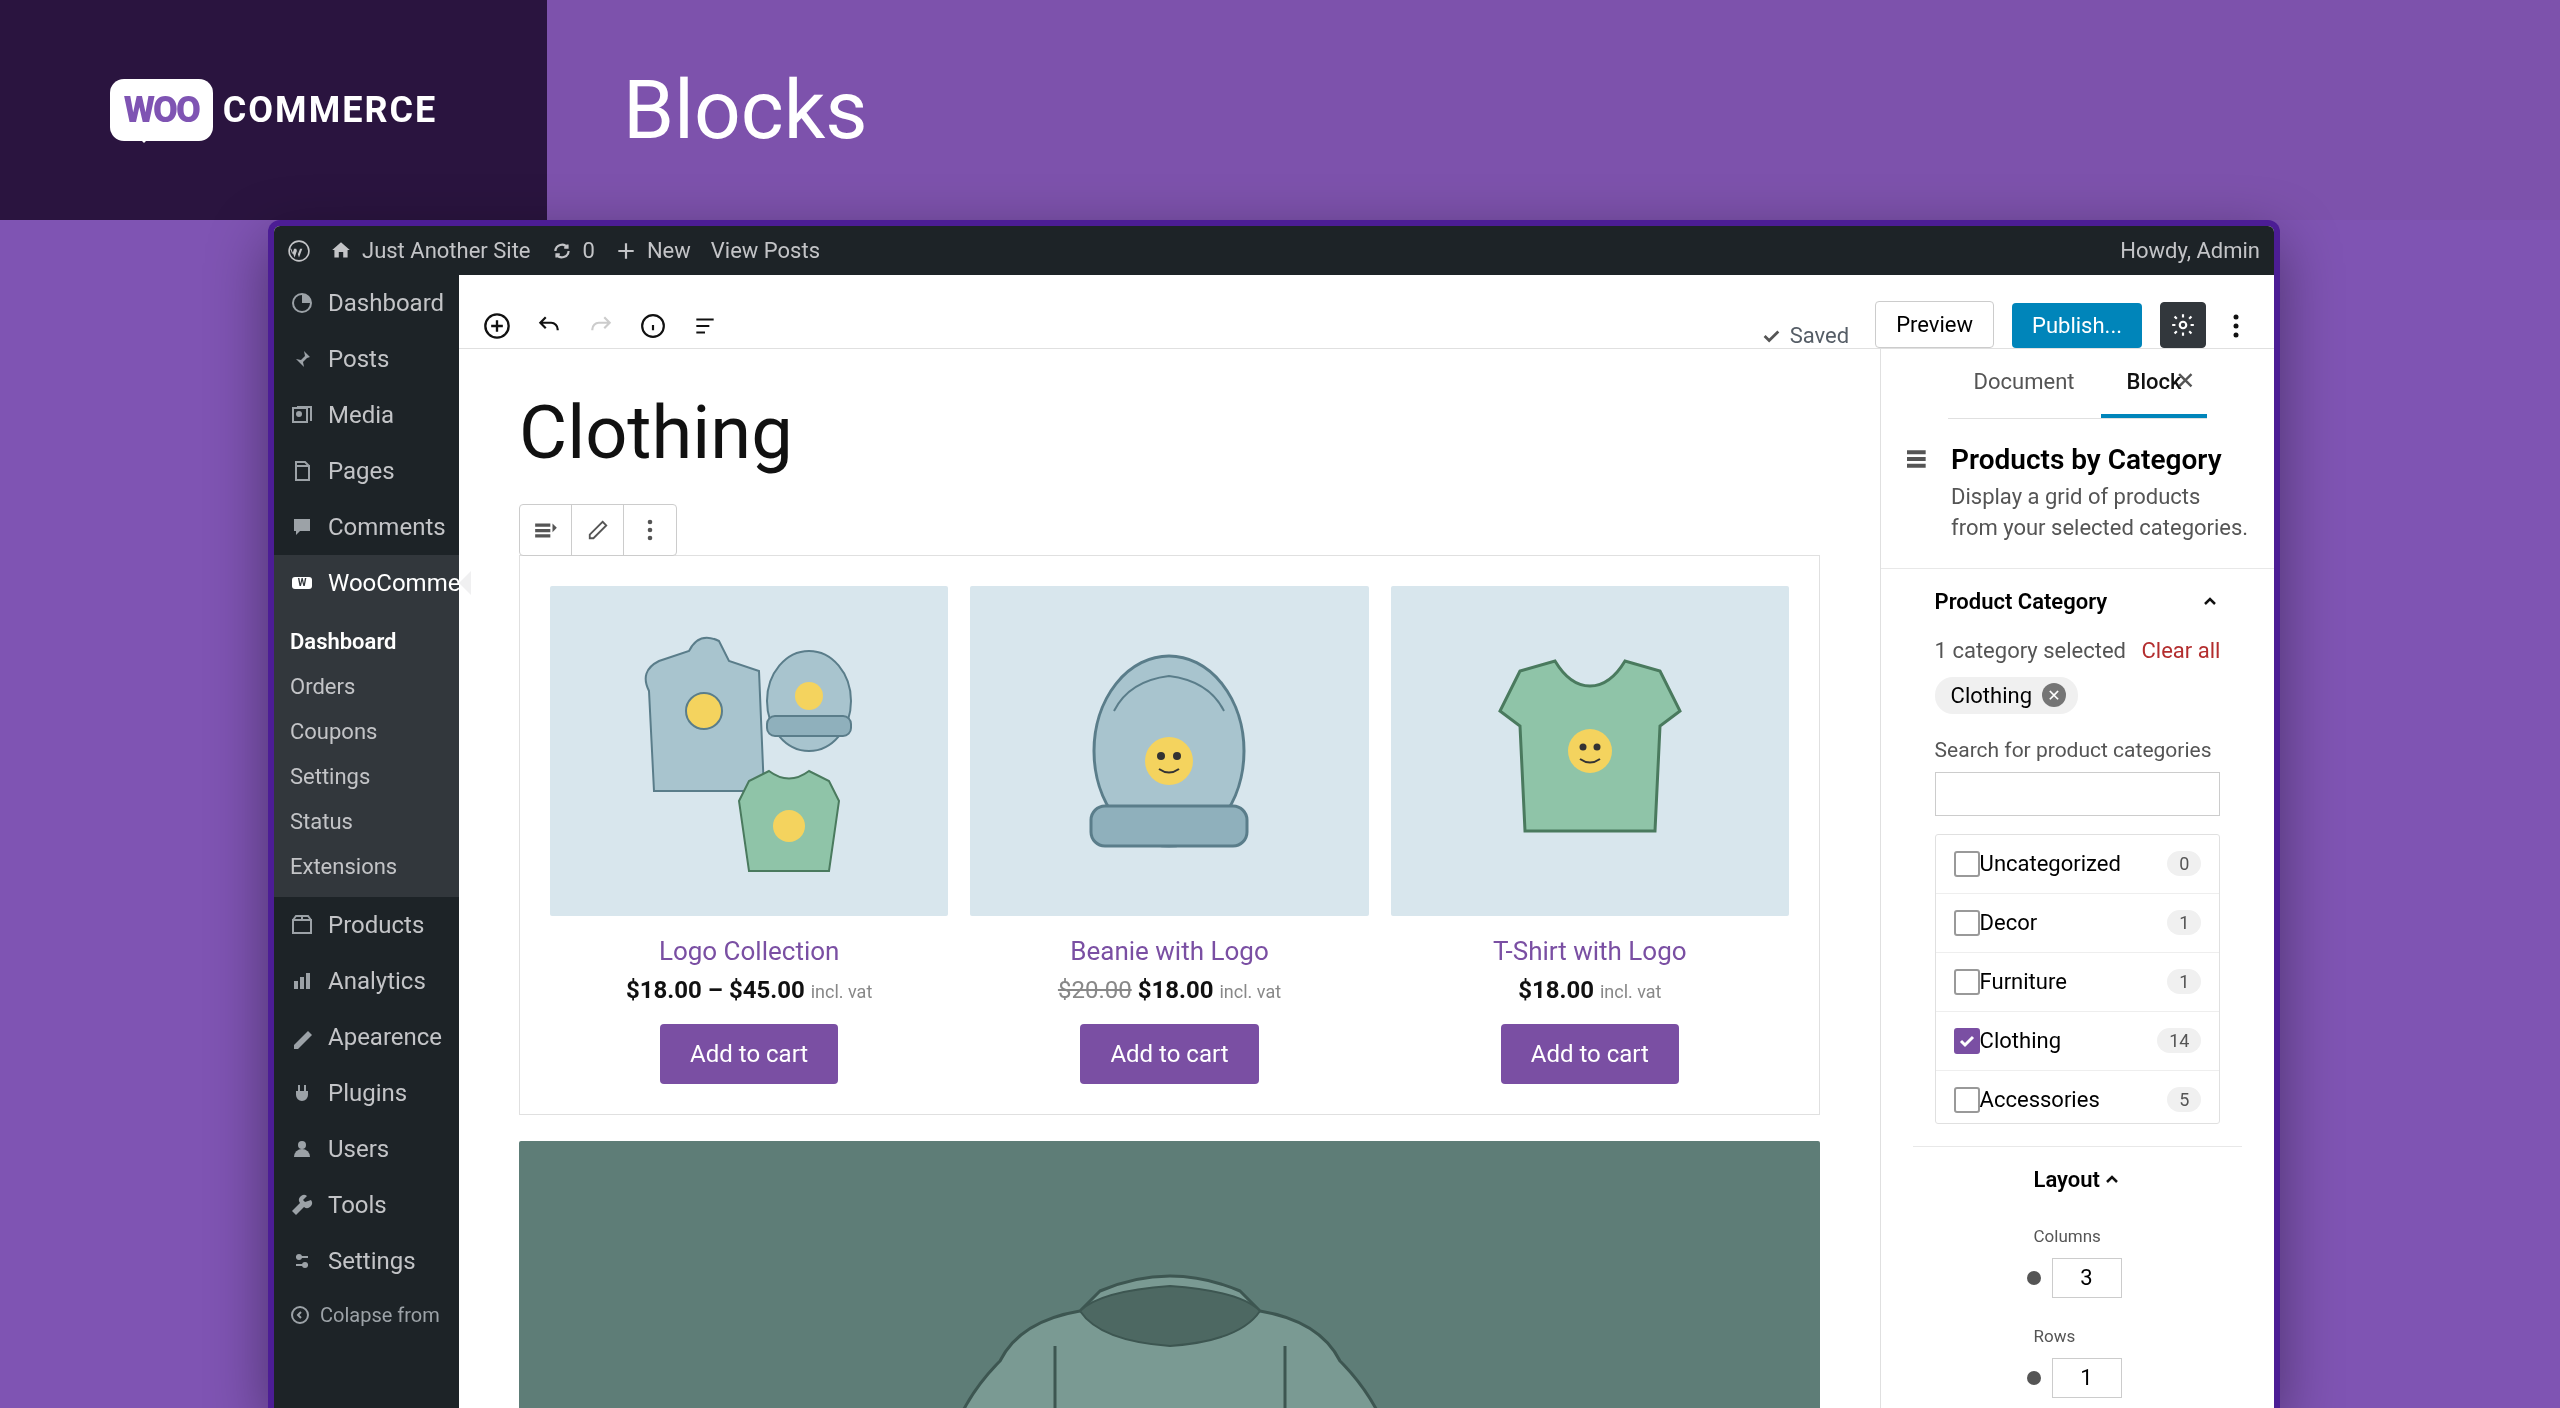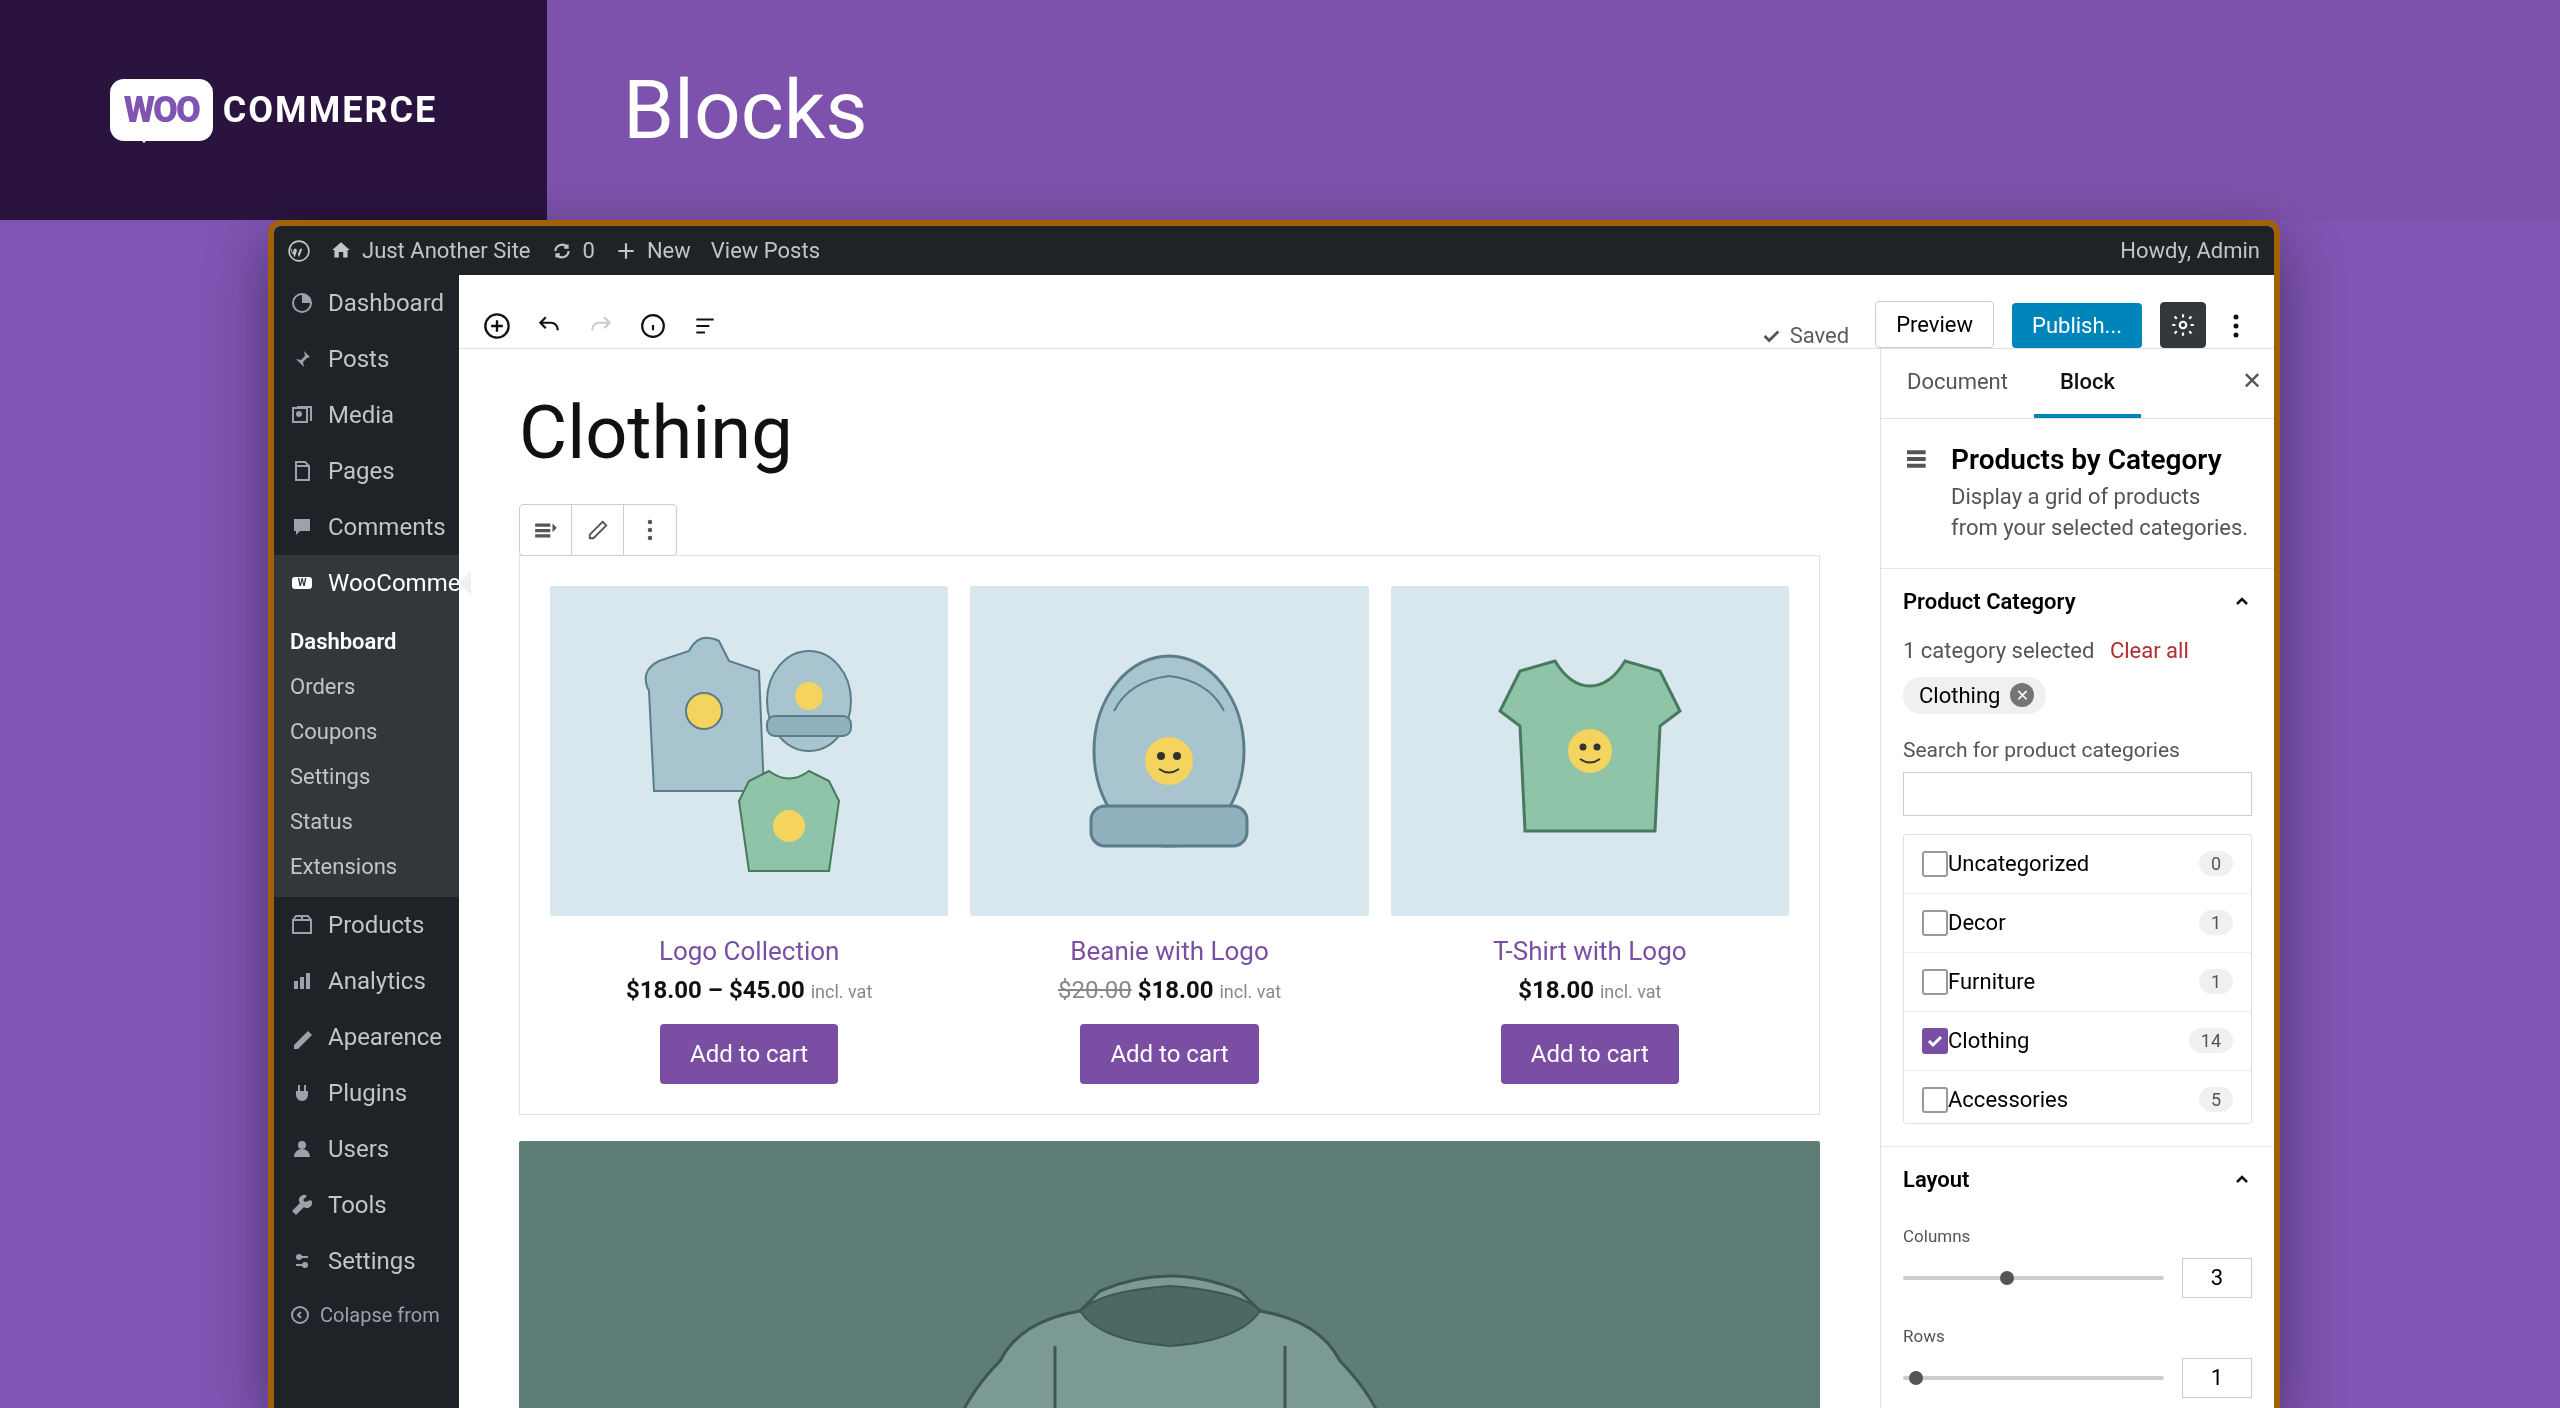--- a/index.html
+++ b/index.html
@@ -13,21 +13,21 @@
 .banner-right { flex:1; background: #7d52ac; height:100%; display:flex; align-items:center; padding-left: 76px; }
 .banner-title { color: #fff; font-size: 82px; font-weight: 400; }
 
 .woo-logo { display:flex; align-items:center; gap:10px; }
 .woo-bubble { background:#fff; border-radius:14px; padding: 10px 14px; position:relative; }
 .woo-bubble-text { color:#7f54b3; font-weight:900; font-size:36px; letter-spacing:-2px; }
 .woo-bubble::after { content:''; position:absolute; bottom:-12px; left:24px; border:10px solid transparent; border-top-color:#fff; }
 .woo-commerce { color:#fff; font-size:36px; font-weight:700; letter-spacing:2px; text-transform:uppercase; }
 
 
-.window { position:absolute; left:268px; top:220px; width:2012px; height:1188px; background:#a16207; border-radius:12px 12px 0 0; padding:6px 6px 0 6px; box-shadow:0 20px 60px rgba(0,0,0,.4); }
+.window { position:absolute; left:268px; top:220px; width:2012px; height:1188px; background:#4c1d95; border-radius:12px 12px 0 0; padding:6px 6px 0 6px; box-shadow:0 20px 60px rgba(0,0,0,.4); }
 
 .wp-shell { background:#fff; width:100%; height:100%; display:flex; flex-direction:column; border-radius:6px 6px 0 0; overflow:hidden; }
 
 
 .adminbar { background:#1d2327; color:#c3c4c7; height:49px; display:flex; align-items:center; padding:0 14px; font-size:22px; gap:20px; }
 .adminbar .spacer { flex:1; }
 .ab-item { display:flex; align-items:center; gap:10px; cursor:pointer; }
 .ab-icon { width:22px; height:22px; display:inline-flex; align-items:center; justify-content:center; }
 
 .wp-body { flex:1; display:flex; overflow:hidden; }
@@ -67,21 +67,21 @@
 .product-img { background:#d8e6ed; height:330px; border-radius:2px; position:relative; display:flex; align-items:center; justify-content:center; }
 .product-name { color:#7a4fa3; font-size:26px; margin-top:20px; }
 .product-price { color:#111; font-size:24px; margin-top:10px; }
 .price-strike { text-decoration:line-through; color:#888; margin-right:6px; }
 .incl { font-size:18px; color:#888; }
 .add-cart { background:#7a4fa3; color:#fff; border:none; padding:16px 30px; font-size:24px; border-radius:4px; margin-top:20px; cursor:pointer; }
 
 .hero-img { background:#5e7d77; height:440px; margin-top:26px; border-radius:2px; position:relative; display:flex; align-items:flex-end; justify-content:center; overflow:hidden; }
 
 
-.inspector { width:394px; border-left:1px solid #e0e0e0; display:flex; flex-direction:column; font-size:22px; overflow:auto; }
+.inspector { width:394px; border-left:1px solid #e0e0e0; display:flex; flex-direction:column; font-size:22px; overflow:auto;align-items:center; }
 .insp-tabs { display:flex; border-bottom:1px solid #e0e0e0; position:relative; }
 .insp-tab { padding:20px 26px; cursor:pointer; color:#555; }
 .insp-tab.active { color:#111; border-bottom:4px solid #0085ba; font-weight:500; }
 .insp-close { position:absolute; right:12px; top:18px; cursor:pointer; font-size:24px; color:#555; }
 
 .block-header { display:flex; gap:16px; padding:24px 22px; border-bottom:1px solid #e8e8e8; }
 .block-header .bh-icon { width:32px; height:32px; color:#555; margin-top:2px; }
 .block-header .bh-title { font-weight:600; font-size:28px; margin-bottom:6px; }
 .block-header .bh-desc { color:#555; font-size:22px; line-height:1.4; }
 

